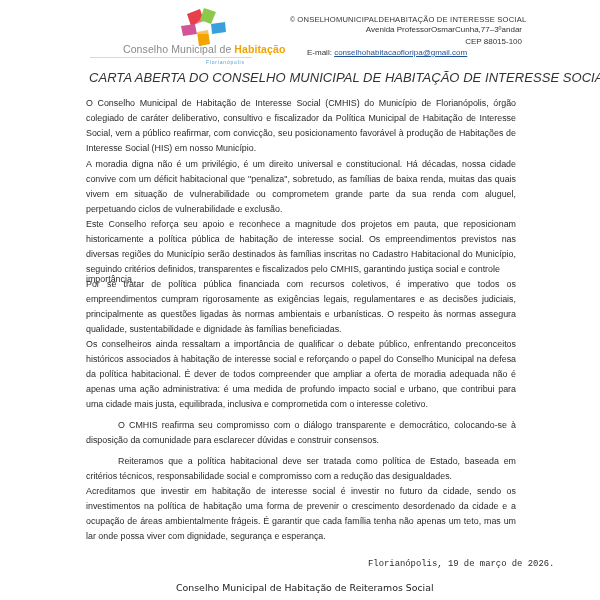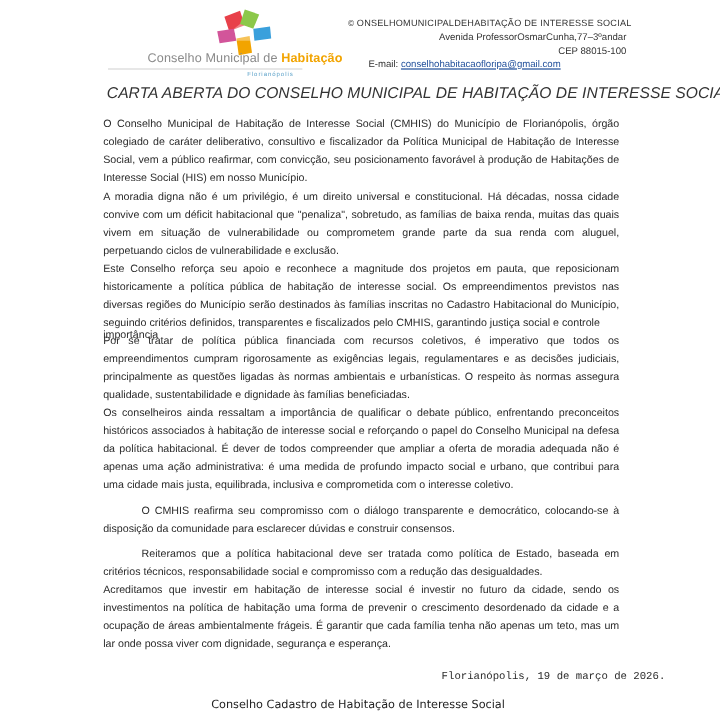--- a/index.html
+++ b/index.html
@@ -64,13 +64,13 @@
   </p>
   <p>Os conselheiros ainda ressaltam a importância de qualificar o debate público, enfrentando preconceitos históricos associados à habitação de interesse social e reforçando o papel do Conselho Municipal na defesa da política habitacional. É dever de todos compreender que ampliar a oferta de moradia adequada não é apenas uma ação administrativa: é uma medida de profundo impacto social e urbano, que contribui para uma cidade mais justa, equilibrada, inclusiva e comprometida com o interesse coletivo.</p>
   <div class="gap"></div>
   <p class="p-indent">O CMHIS reafirma seu compromisso com o diálogo transparente e democrático, colocando-se à disposição da comunidade para esclarecer dúvidas e construir consensos.</p>
   <div class="gap2"></div>
   <p class="p-indent">Reiteramos que a política habitacional deve ser tratada como política de Estado, baseada em critérios técnicos, responsabilidade social e compromisso com a redução das desigualdades.</p>
   <p>Acreditamos que investir em habitação de interesse social é investir no futuro da cidade, sendo os investimentos na política de habitação uma forma de prevenir o crescimento desordenado da cidade e a ocupação de áreas ambientalmente frágeis. É garantir que cada família tenha não apenas um teto, mas um lar onde possa viver com dignidade, segurança e esperança.</p>
 </div>
 
 <div class="date">Florianópolis, 19 de março de 2026.</div>
-<div class="footer">Conselho Cadastro de Habitação de Interesse Social</div>
+<div class="footer">Conselho Municipal de Habitação de Reiteramos Social</div>
 
 </body></html>

